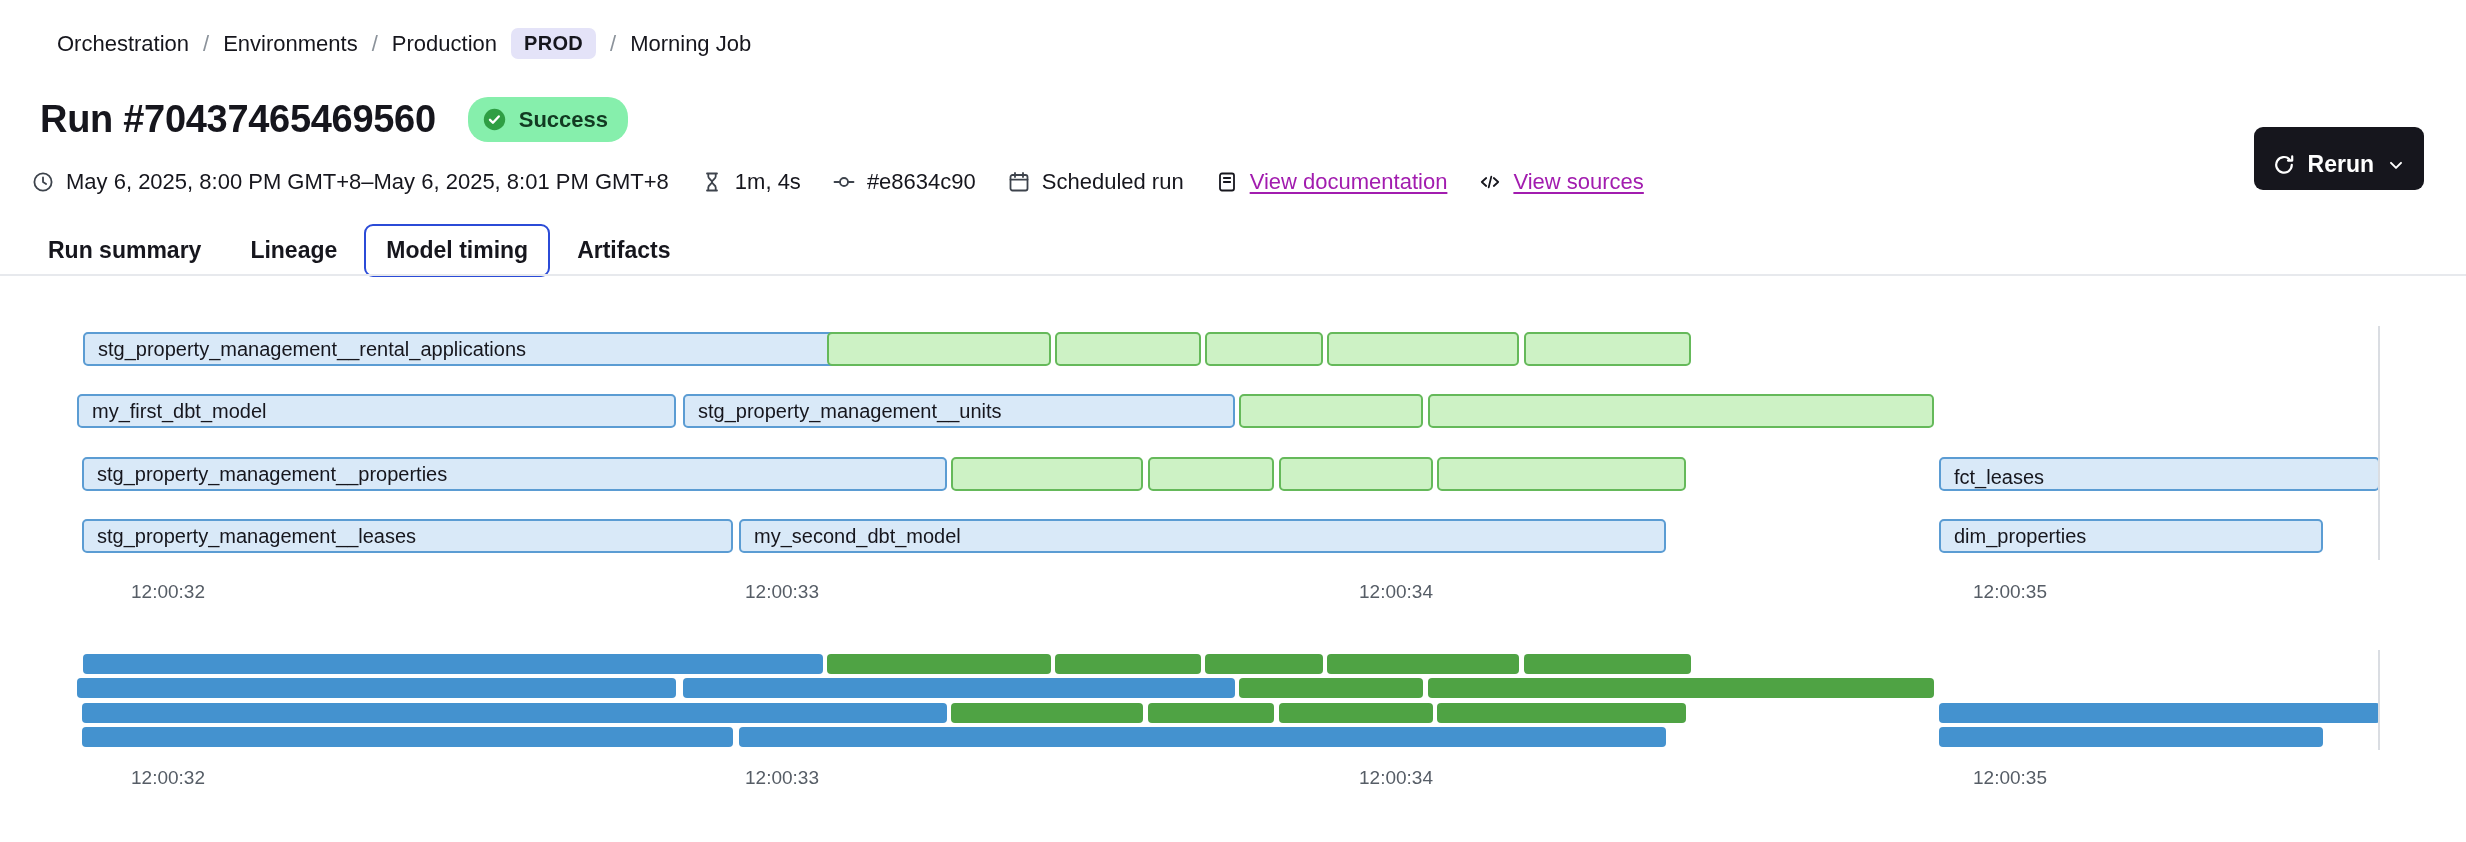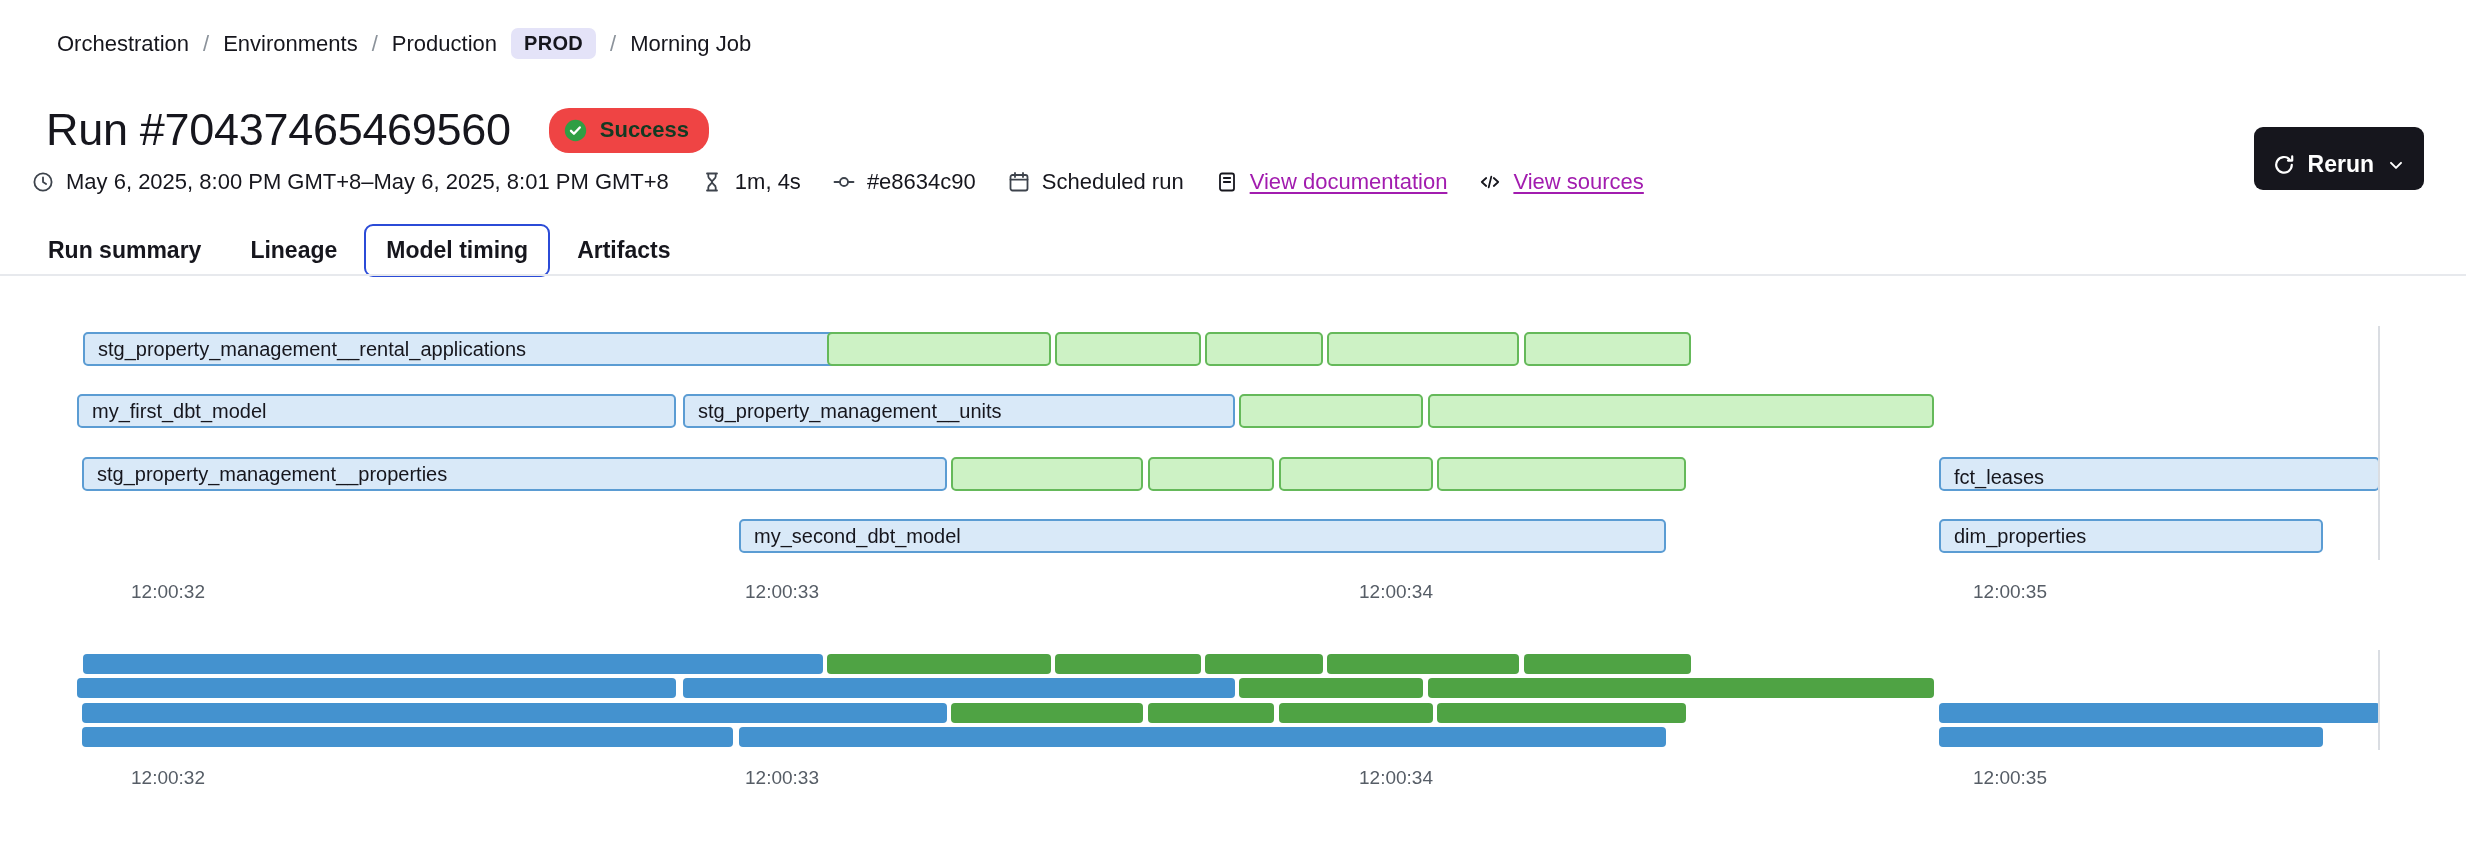--- a/index.html
+++ b/index.html
@@ -7,22 +7,22 @@
   .page { position: relative; width: 2466px; height: 842px; background: #fff; overflow: hidden; }
 
   
   .breadcrumb { position: absolute; left: 57px; top: 28px; display: flex; align-items: center; gap: 14px; font-size: 22px; font-weight: 500; }
   .crumb { color: #16161d; cursor: pointer; }
   .crumb-sep { color: #8b929a; font-weight: 400; }
   .prod-badge { background: #e4e3f8; border-radius: 7px; padding: 4px 13px; font-size: 20px; font-weight: 700; letter-spacing: .3px; }
 
   
   .title-row { position: absolute; left: 38px; top: 96px; display: flex; align-items: center; gap: 30px; }
-  .page-title { margin: 8px; font-size: 45px; font-weight: 400; letter-spacing: -0.3px; }
-  .status-badge { display: inline-flex; align-items: center; gap: 11px; background: #ef4444; border-radius: 20px; padding: 9px 20px 9px 13px; font-size: 22px; font-weight: 600; color: #123a22; }
+  .page-title { margin: 2px; font-size: 38px; font-weight: 700; letter-spacing: -0.3px; }
+  .status-badge { display: inline-flex; align-items: center; gap: 11px; background: #86efac; border-radius: 20px; padding: 9px 20px 9px 13px; font-size: 22px; font-weight: 600; color: #123a22; }
 
   
   .rerun-btn { position: absolute; right: 42px; top: 127px; display: inline-flex; align-items: center; gap: 12px; background: #16161d; color: #fff; border: none; border-radius: 9px; padding: 24px 18px 12px 18px; font-family: inherit; font-size: 23px; font-weight: 700; cursor: pointer; }
 
   
   .meta-row { position: absolute; left: 31px; top: 169px; display: flex; align-items: center; gap: 31px; font-size: 22px; }
   .meta-item { display: inline-flex; align-items: center; gap: 11px; white-space: nowrap; }
   .meta-item svg { flex: 0 0 auto; }
   .meta-link { font-weight: 400; text-decoration: underline; text-underline-offset: 3px; cursor: pointer; color: #a21caf; }
 
@@ -154,20 +154,23 @@
       <div class="gbar test" style="left: 1428px; top: 62px; width: 506px; height: 34px;"></div>
       <div class="gbar model" style="left: 82px; top: 125px; width: 865px; height: 34px;">
         <span class="gbar-label">stg_property_management__properties</span>
       </div>
       <div class="gbar test" style="left: 951px; top: 125px; width: 192px; height: 34px;"></div>
       <div class="gbar test" style="left: 1148px; top: 125px; width: 126px; height: 34px;"></div>
       <div class="gbar test" style="left: 1279px; top: 125px; width: 154px; height: 34px;"></div>
       <div class="gbar test" style="left: 1437px; top: 125px; width: 249px; height: 34px;"></div>
       <div class="gbar model" style="left: 1939px; top: 125px; width: 441px; height: 34px; align-items: flex-end;">
         <span class="gbar-label">fct_leases</span>
+      </div>
+      <div class="gbar model" style="left: 82px; top: 187px; width: 651px; height: 34px;">
+        <span class="gbar-label">stg_property_management__leases</span>
       </div>
       <div class="gbar model" style="left: 739px; top: 187px; width: 927px; height: 34px;">
         <span class="gbar-label">my_second_dbt_model</span>
       </div>
       <div class="gbar model" style="left: 1939px; top: 187px; width: 384px; height: 34px;">
         <span class="gbar-label">dim_properties</span>
       </div>
       <div class="tick" style="left: 168px; top: 249px;">12:00:32</div>
       <div class="tick" style="left: 782px; top: 249px;">12:00:33</div>
       <div class="tick" style="left: 1396px; top: 249px;">12:00:34</div>

